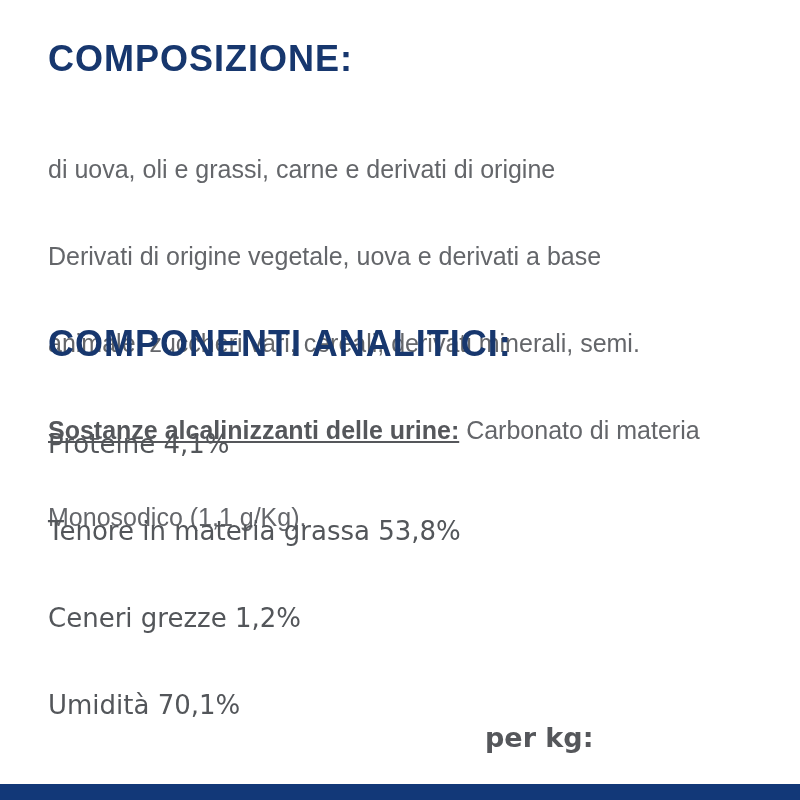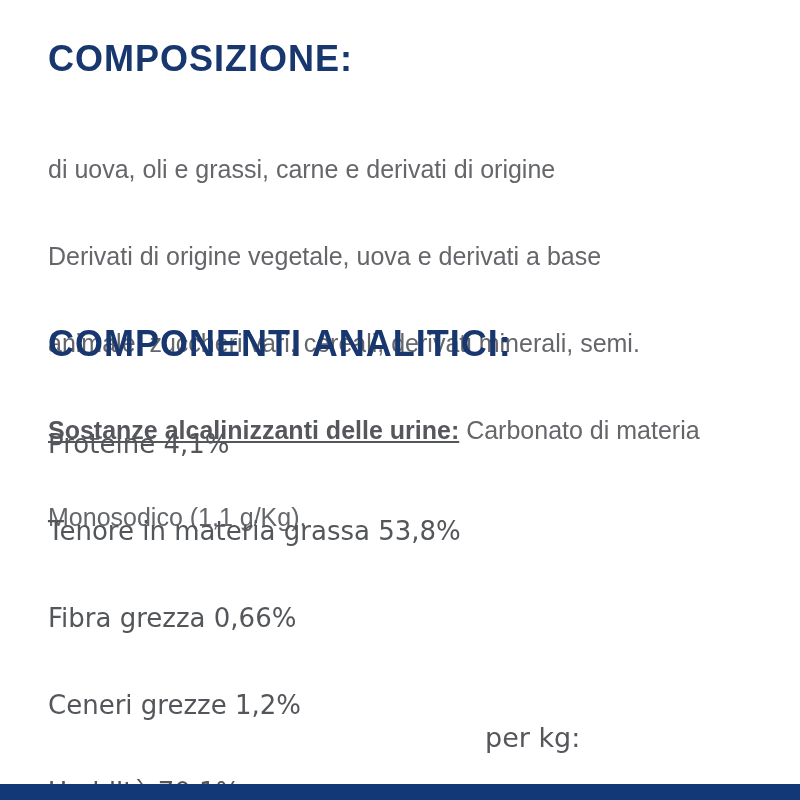--- a/index.html
+++ b/index.html
@@ -59,21 +59,21 @@
     position: absolute;
     left: 485px;
     top: 665px;
     font-size: 27px;
     line-height: 29px;
     color: var(--list-text, #53565a);
     font-family: "DejaVu Sans", sans-serif;
     white-space: pre;
   }
   .perkg .perkg-label {
-    font-weight: normal;
+    font-weight: bold;
     color: var(--body-bold, #55575b);
   }
   .bottom-bar {
     position: absolute;
     left: 0;
     top: 784px;
     width: 800px;
     height: 16px;
     background: var(--bar, #123878);
   }
@@ -91,21 +91,20 @@
     <div class="ln">animale, zuccheri vari, cereali, derivati minerali, semi.</div>
     <div class="ln"><span class="bold-lead">Sostanze alcalinizzanti delle urine:</span><span> Carbonato di materia</span></div>
     <div class="ln">Monosodico (1,1 g/Kg).</div>
   </div>
 
   <div class="hd hd2">COMPONENTI ANALITICI:</div>
 
   <div class="list">
     <div class="li">Proteine 4,1%</div>
     <div class="li">Tenore in materia grassa 53,8%</div>
-    <div class="li">Fibra grezza 0,66%</div>
     <div class="li">Ceneri grezze 1,2%</div>
     <div class="li">Umidità 70,1%</div>
     
     
     
     
     
     
     
     

